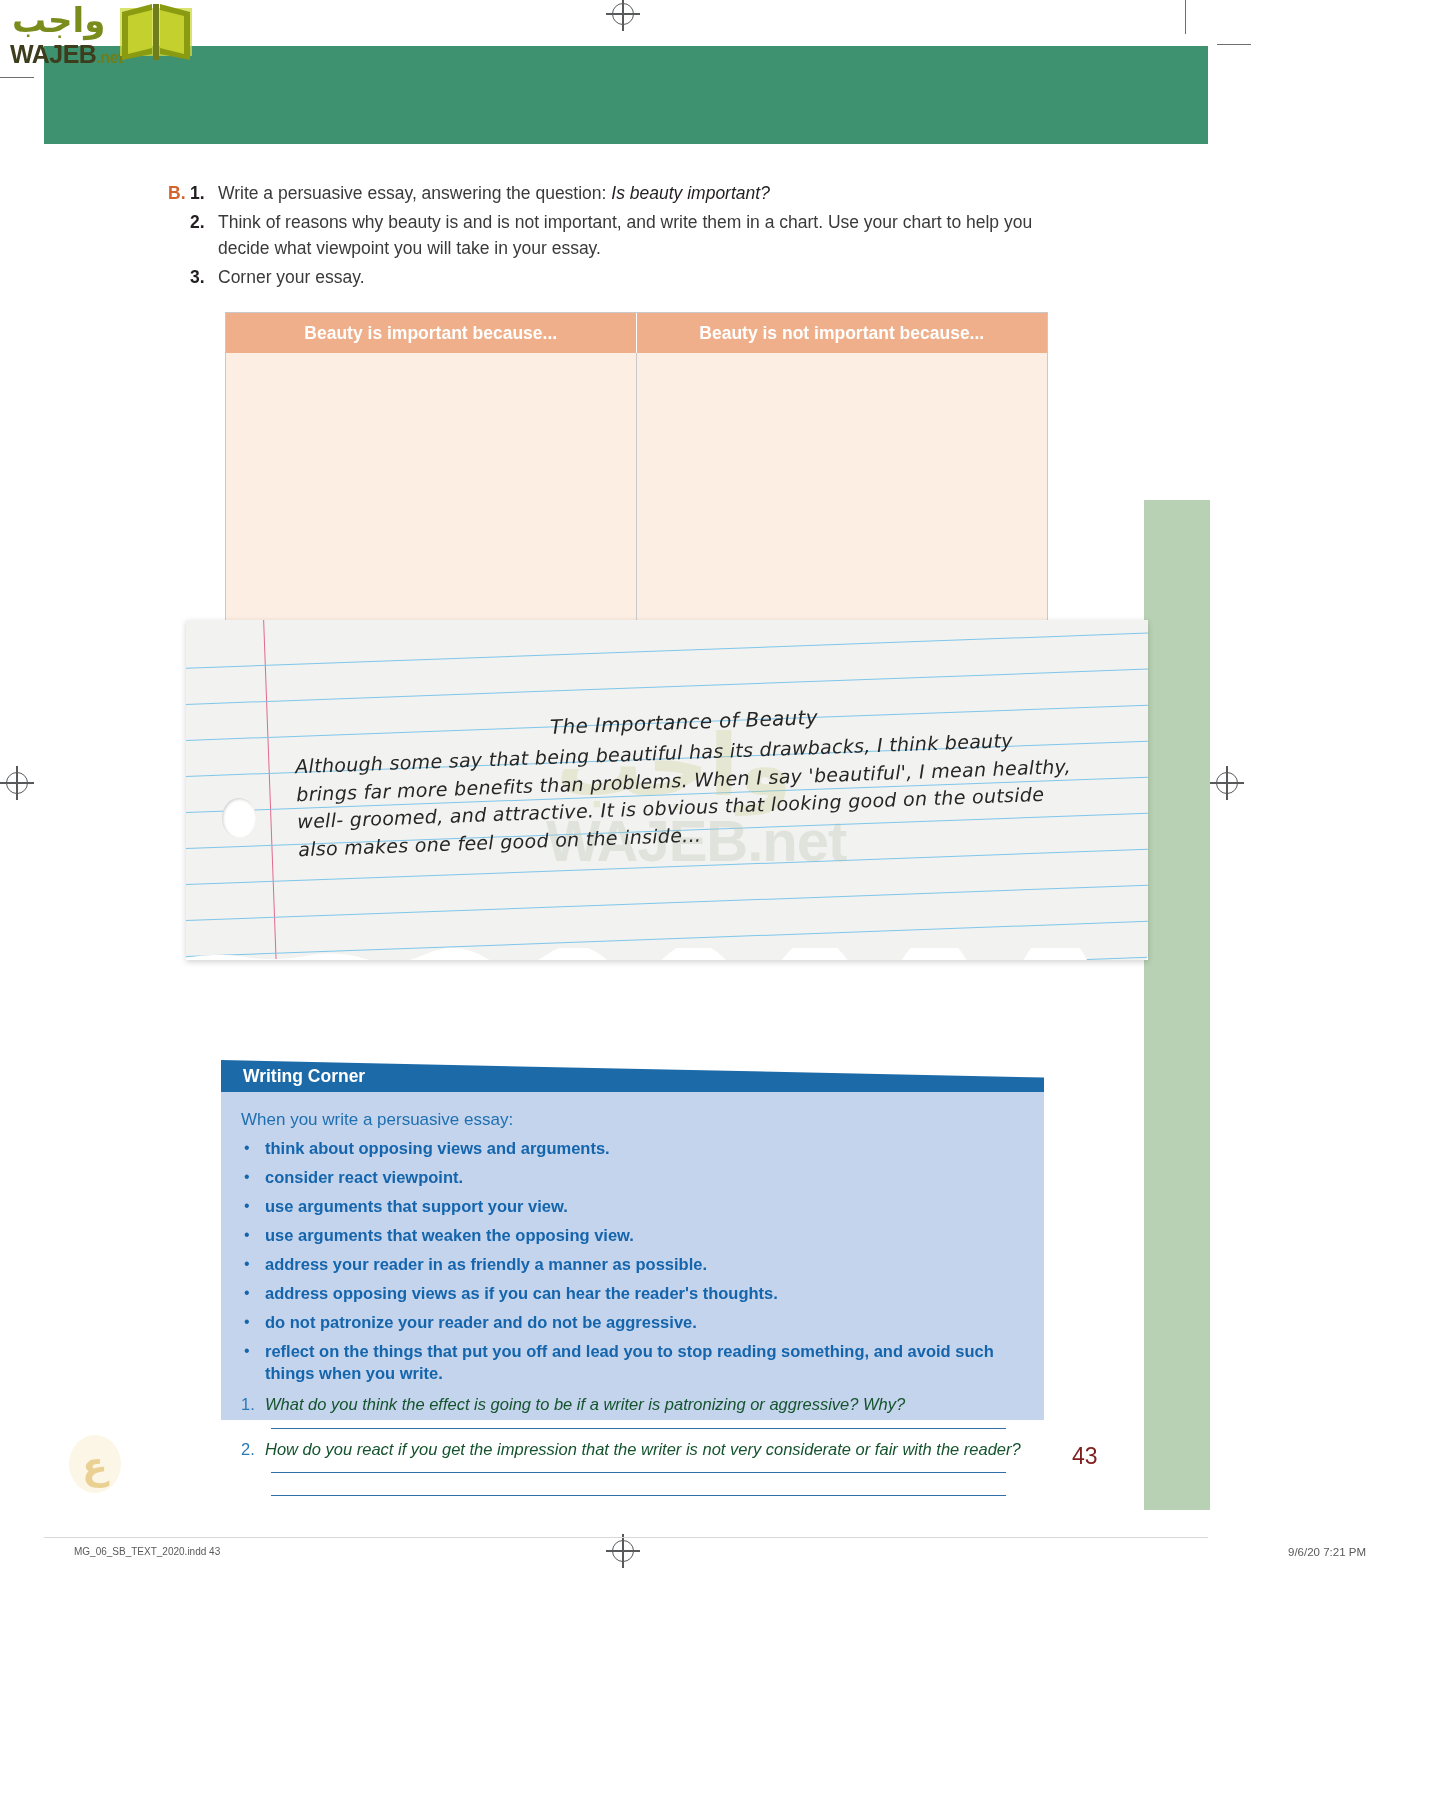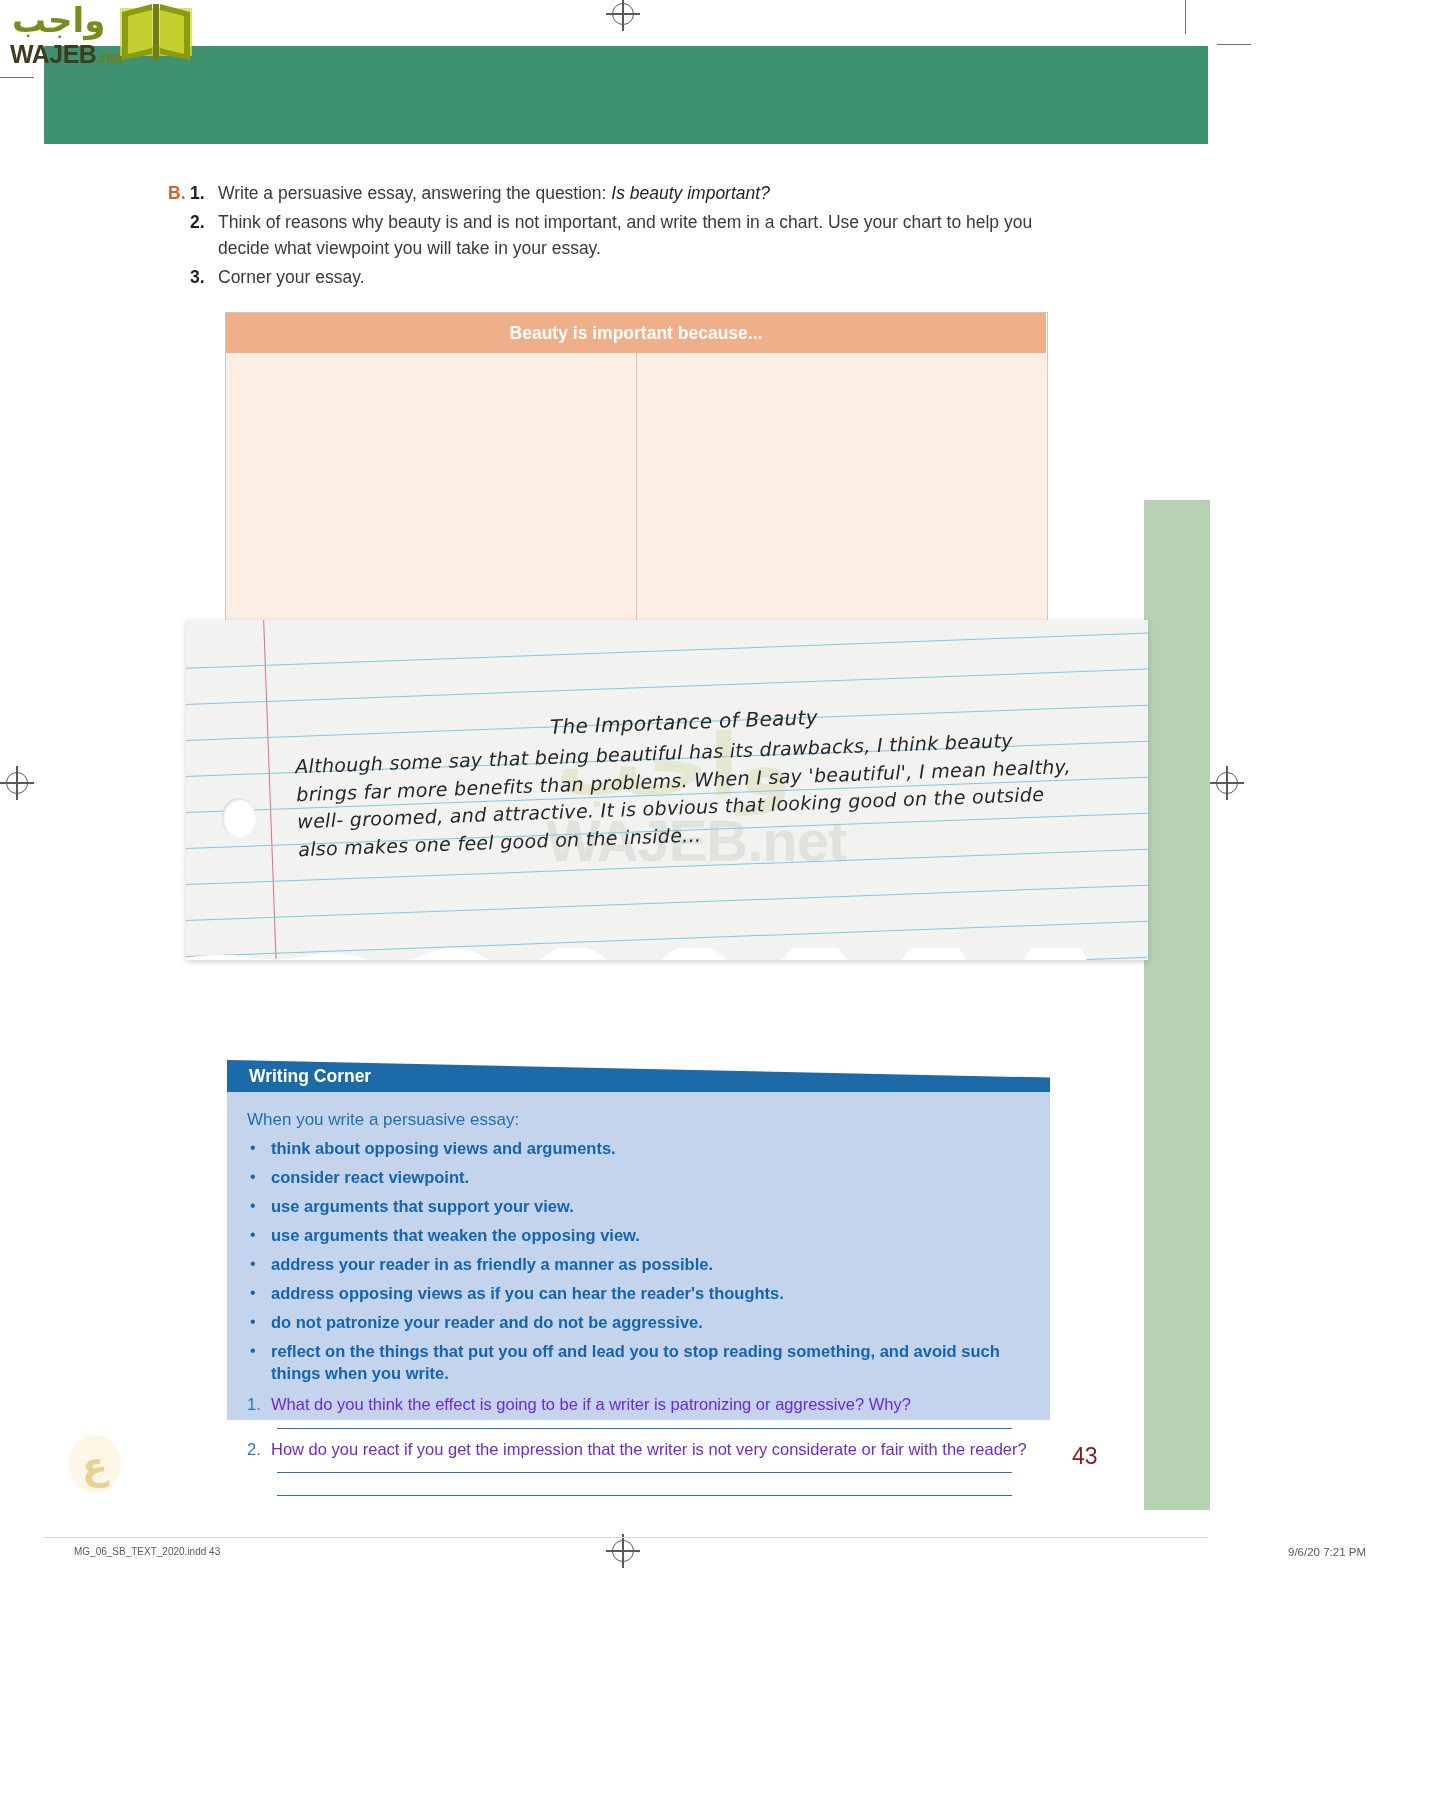--- a/index.html
+++ b/index.html
@@ -180,21 +180,21 @@
     font-size: 86px; font-weight: bold; color: #c9cf92;
     direction: rtl;
   }
   .wm-latin {
     position: absolute; left: 30px; top: 92px;
     font-size: 58px; font-weight: bold; color: #b9bfb0; letter-spacing: -1px;
   }
 
   
   .wc {
-    position: absolute; left: 227px; top: 1060px;
+    position: absolute; left: 221px; top: 1060px;
     width: 984px; height: 360px;
   }
   .wc-banner-tri {
     position: absolute; left: 0; top: 0;
     width: 823px; height: 32px;
     background: #1c6aa8;
     clip-path: polygon(0 0, 0 100%, 100% 100%, 100% 55%);
   }
   .wc-title {
     position: absolute; left: 22px; top: 6px;
@@ -221,21 +221,21 @@
     padding-left: 3px;
   }
   .wc-btext {
     color: #1565ad; font-weight: bold; font-size: 16.5px;
     line-height: 1.33; flex: 1;
   }
   .wc-q { display: flex; align-items: flex-start; margin-top: 9px; }
   .wc-qnum {
     width: 24px; flex: none; color: #2b7ab8; font-size: 16.5px; line-height: 1.35;
   }
-  .wc-qtext { color: #6d28d9; font-size: 16.5px; line-height: 1.35; flex: 1; }
+  .wc-qtext { color: #14532d; font-size: 16.5px; line-height: 1.35; flex: 1; font-style: italic; }
   .wc-line {
     height: 1px; background: #2f6fa8;
     margin: 12px 0 0 30px; width: 735px;
   }
 
   
   .ornament {
     position: absolute; left: 66px; top: 1433px;
     width: 58px; height: 62px;
     opacity: 0.55;
@@ -312,20 +312,21 @@
     <span class="sec-letter"></span>
     <span class="inst-num">3.</span>
     <span class="inst-text">Corner your essay.</span>
   </div>
 
 </div>
 
 <div class="tchart">
   <div class="tchart-head">
     <div class="cell">Beauty is important because...</div>
+    <div class="cell">Beauty is not important because...</div>
   </div>
   <div class="tchart-body">
     <div class="cell"></div>
     <div class="cell"></div>
   </div>
 </div>
 
 <div class="paper-wrap">
   <div class="paper">
 

